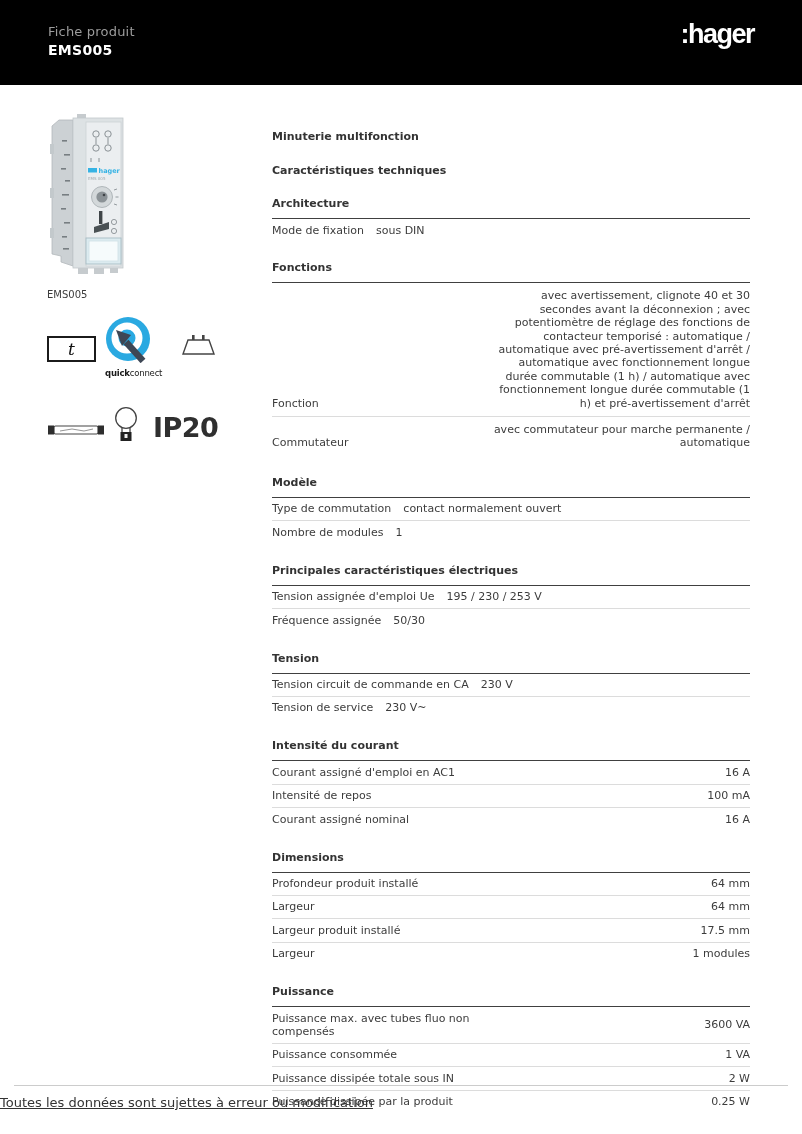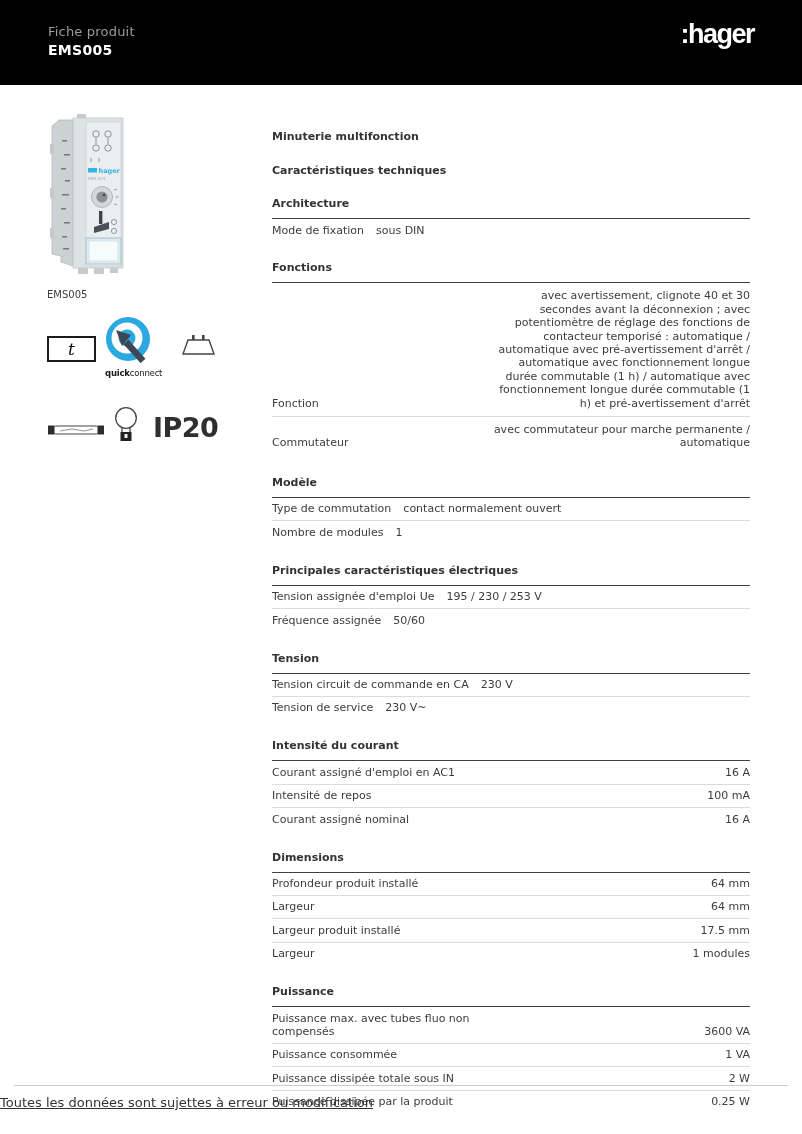--- a/index.html
+++ b/index.html
@@ -34,21 +34,21 @@
   
   .right-col { position:absolute; left:272px; top:130px; width:478px; }
   .content-title { font-size:11px; font-weight:bold; color:#333; }
   .content-subtitle { font-size:11px; font-weight:bold; color:#333; margin-top:21px; }
   .section { margin-top:20px; }
   .section-heading { font-size:11px; font-weight:bold; color:#333; padding-bottom:8px; border-bottom:1px solid #404040; }
   .spec-row { display:flex; border-bottom:1px solid #dcdcdc; padding:4.5px 0; font-size:11px; color:#3c3c3c; line-height:1.22; }
   .spec-row.last { border-bottom:none; }
   .align-inline { align-items:center; }
   .align-inline .spec-value { margin-left:12px; }
-  .align-right { justify-content:space-between; align-items:flex-end; }
+  .align-right { justify-content:space-between; align-items:center; }
   .align-right .spec-label { max-width:200px; }
   .align-right .spec-value { text-align:right; white-space:nowrap; margin-left:12px; }
   .align-right-block { justify-content:space-between; align-items:flex-end; padding:6px 0; }
   .align-right-block .spec-value { max-width:264px; text-align:right; margin-left:12px; }
 
   
   .footer { position:absolute; left:0; top:1085px; width:802px; }
   .footer-rule { border:none; border-top:1px solid #cccccc; margin:0 14px; }
   .footer-disclaimer { font-size:13px; color:#333; margin-top:9px;text-decoration:underline; }
 </style>
@@ -224,21 +224,21 @@
   <div class="section">
     <div class="section-heading">Principales caractéristiques électriques</div>
     <div>
   <div class="spec-row align-inline">
     <div class="spec-label">Tension assignée d'emploi Ue</div>
     <div class="spec-value">195 / 230 / 253 V</div>
   </div>
 
   <div class="spec-row align-inline last">
     <div class="spec-label">Fréquence assignée</div>
-    <div class="spec-value">50/60</div>
+    <div class="spec-value">50/30</div>
   </div>
 </div>
   </div>
 
   <div class="section">
     <div class="section-heading">Tension</div>
     <div>
   <div class="spec-row align-inline">
     <div class="spec-label">Tension circuit de commande en CA</div>
     <div class="spec-value">230 V</div>

